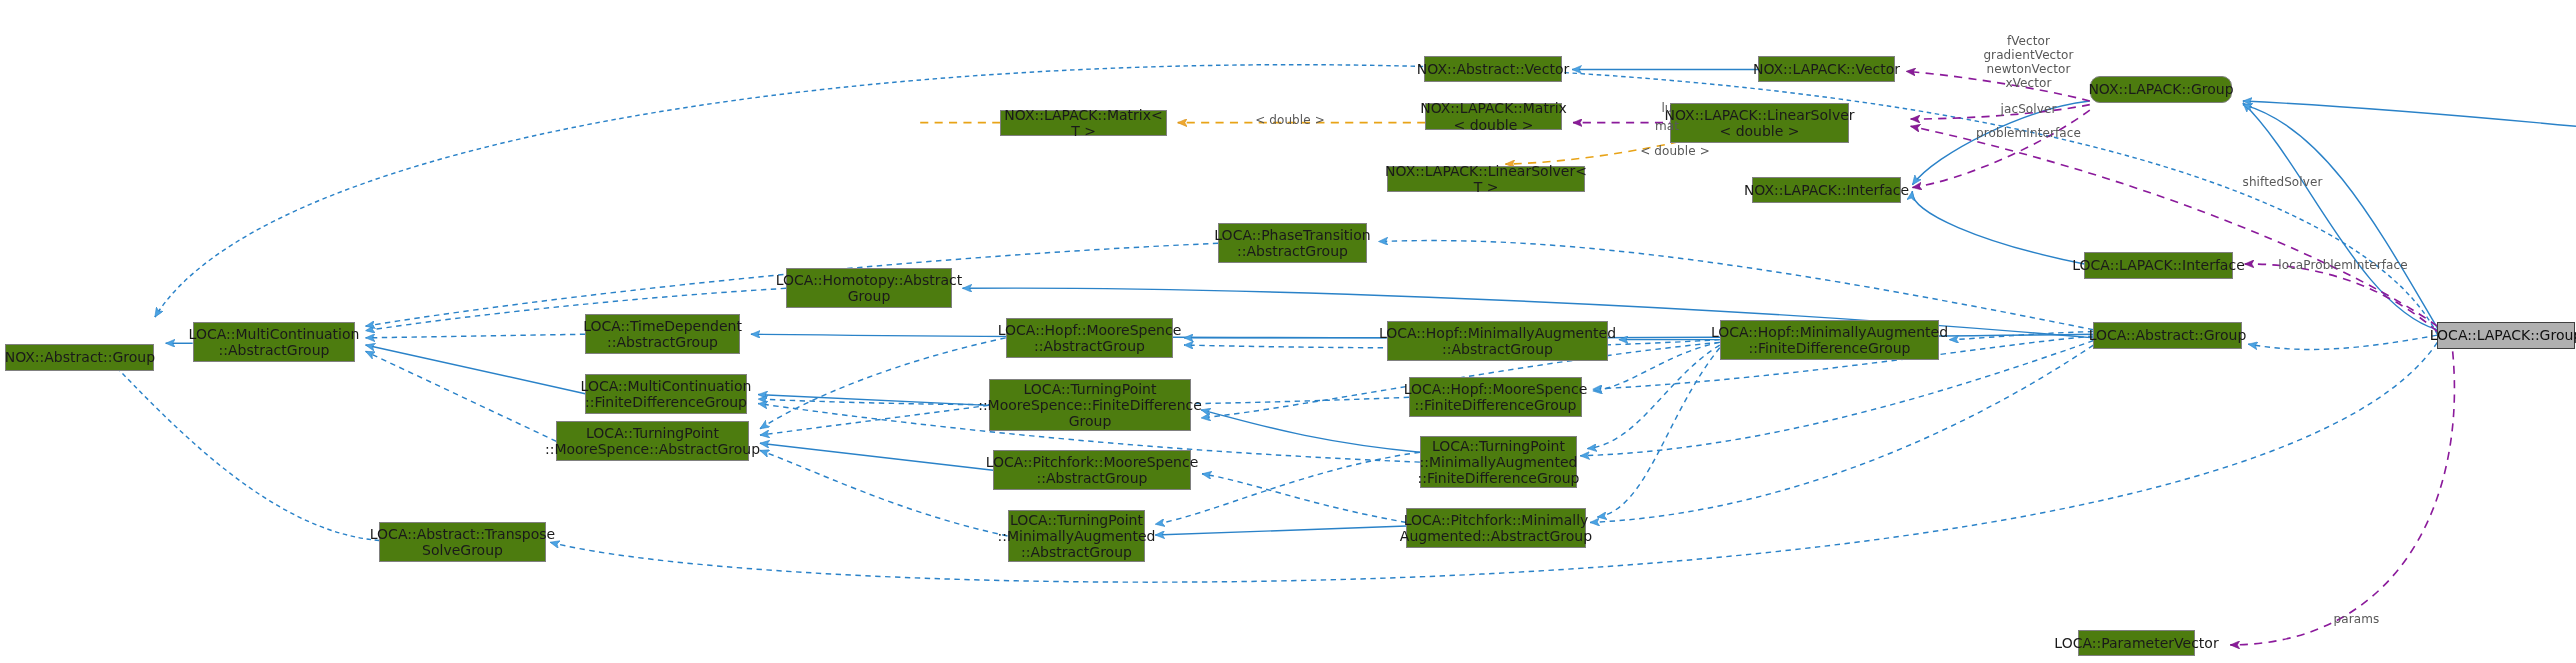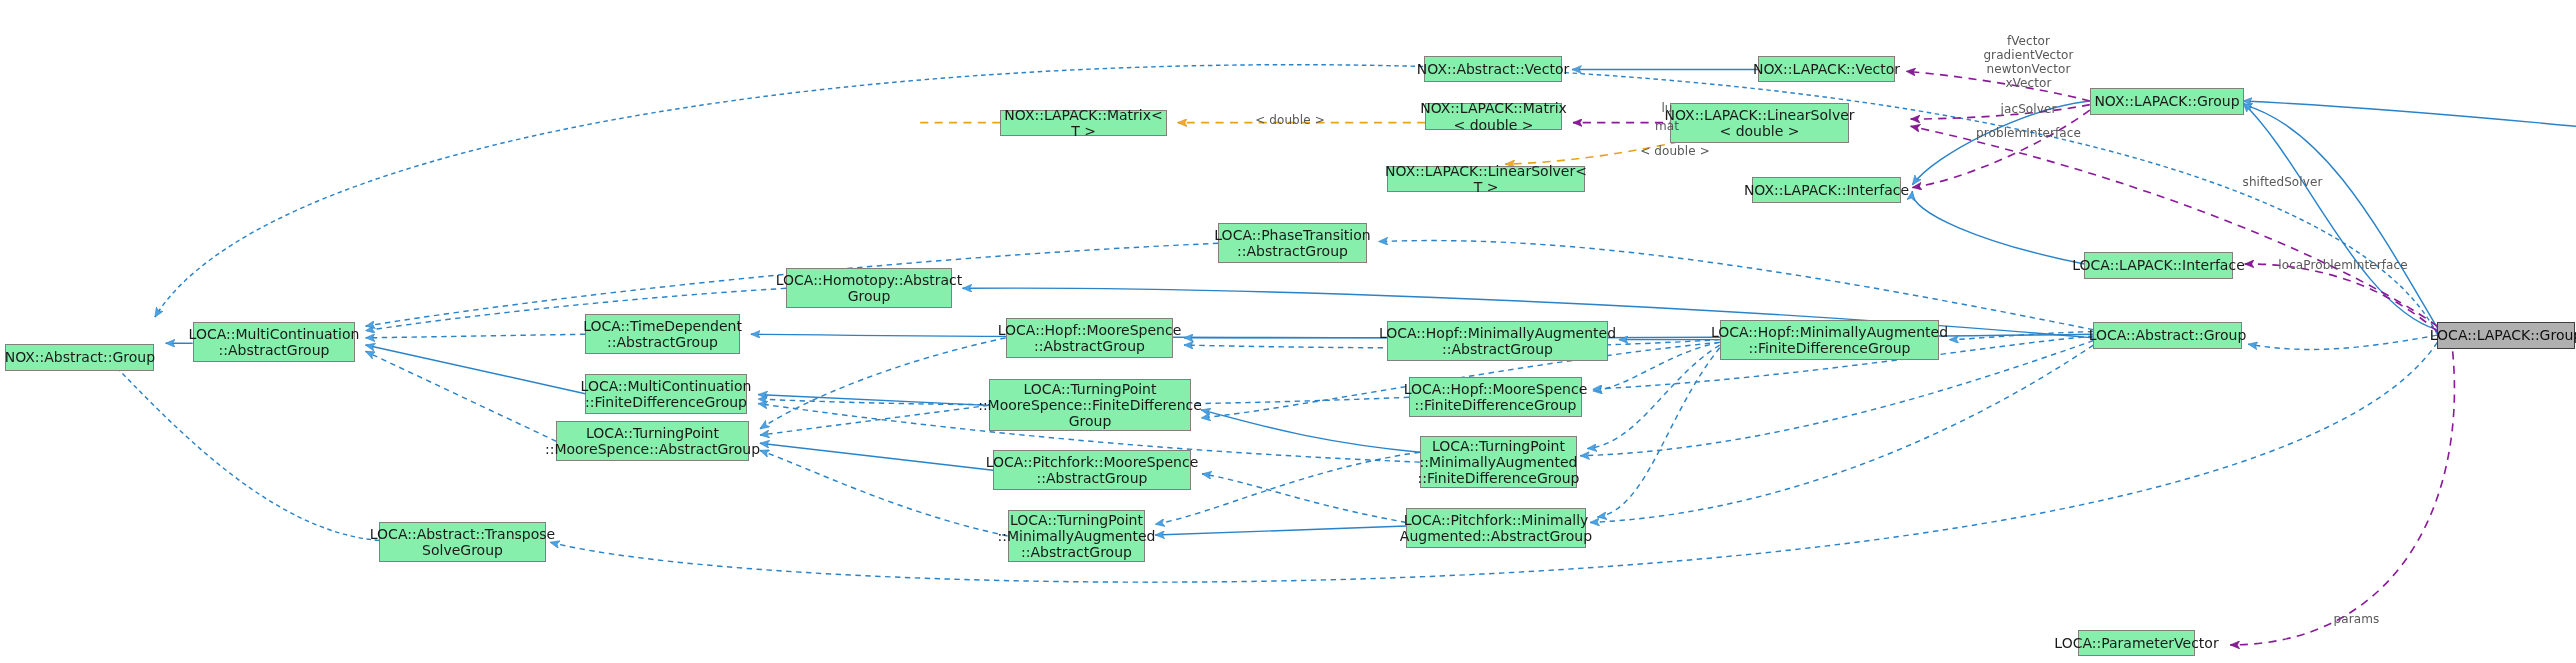--- a/index.html
+++ b/index.html
@@ -3,21 +3,21 @@
 <meta charset="utf-8">
 <style>
   html,body{margin:0;padding:0;background:#ffffff;}
   body{font-family:"DejaVu Sans","Liberation Sans",sans-serif;}
   #canvas{position:relative;width:2576px;height:664px;background:#ffffff;overflow:hidden;}
   svg#edges{position:absolute;left:0;top:0;width:2576px;height:664px;pointer-events:none;}
 
   .node{
     position:absolute;
     box-sizing:border-box;
-    background:#86efac;
+    background:#4d7c0f;
     border:0.9px solid #808080;
     display:flex;align-items:center;justify-content:center;
     text-align:center;
     color:#1a1a1a;
     font-size:14px;
     line-height:1.16;
     padding:2.7px 5.4px;
     white-space:pre-line;
     border-radius:0;
   }
@@ -191,21 +191,21 @@
       <div class="node" style="left: 2078px; top: 630px; width: 117px; height: 26px; text-align: center;">LOCA::ParameterVector</div>
       <div class="node" style="left: 1424px; top: 56px; width: 138px; height: 26px;">NOX::Abstract::Vector</div>
       <div class="node" style="left: 1758px; top: 56px; width: 137px; height: 26px;">NOX::LAPACK::Vector</div>
       <div class="node" style="left: 1000px; top: 110px; width: 167px; height: 26px;">NOX::LAPACK::Matrix&lt; T &gt;</div>
       <div class="node" style="left: 1425px; top: 103px; width: 137px; height: 27px;">NOX::LAPACK::Matrix
 &lt; double &gt;</div>
       <div class="node" style="left: 1387px; top: 166px; width: 198px; height: 26px;">NOX::LAPACK::LinearSolver&lt; T &gt;</div>
       <div class="node" style="left: 1670px; top: 103px; width: 179px; height: 40px;">NOX::LAPACK::LinearSolver
 &lt; double &gt;</div>
       <div class="node" style="left: 1752px; top: 177px; width: 149px; height: 26px;">NOX::LAPACK::Interface</div>
-      <div class="node" style="left: 2090px; top: 88px; width: 154px; height: 27px;">NOX::LAPACK::Group</div>
+      <div class="node" style="left: 2090px; top: 76px; width: 142px; height: 27px; border-radius: 10px;">NOX::LAPACK::Group</div>
     </div>
   <div id="labels">
       <div class="edge-label" style="left: 1943px; top: 34px; width: 171px;">fVector
 gradientVector
 newtonVector
 xVector</div>
       <div class="edge-label" style="left: 1943px; top: 102px; width: 171px;">jacSolver</div>
       <div class="edge-label" style="left: 1927px; top: 126px; width: 203px;">problemInterface</div>
       <div class="edge-label" style="left: 2197px; top: 175px; width: 171px;">shiftedSolver</div>
       <div class="edge-label" style="left: 2255px; top: 258px; width: 176px;">locaProblemInterface</div>

